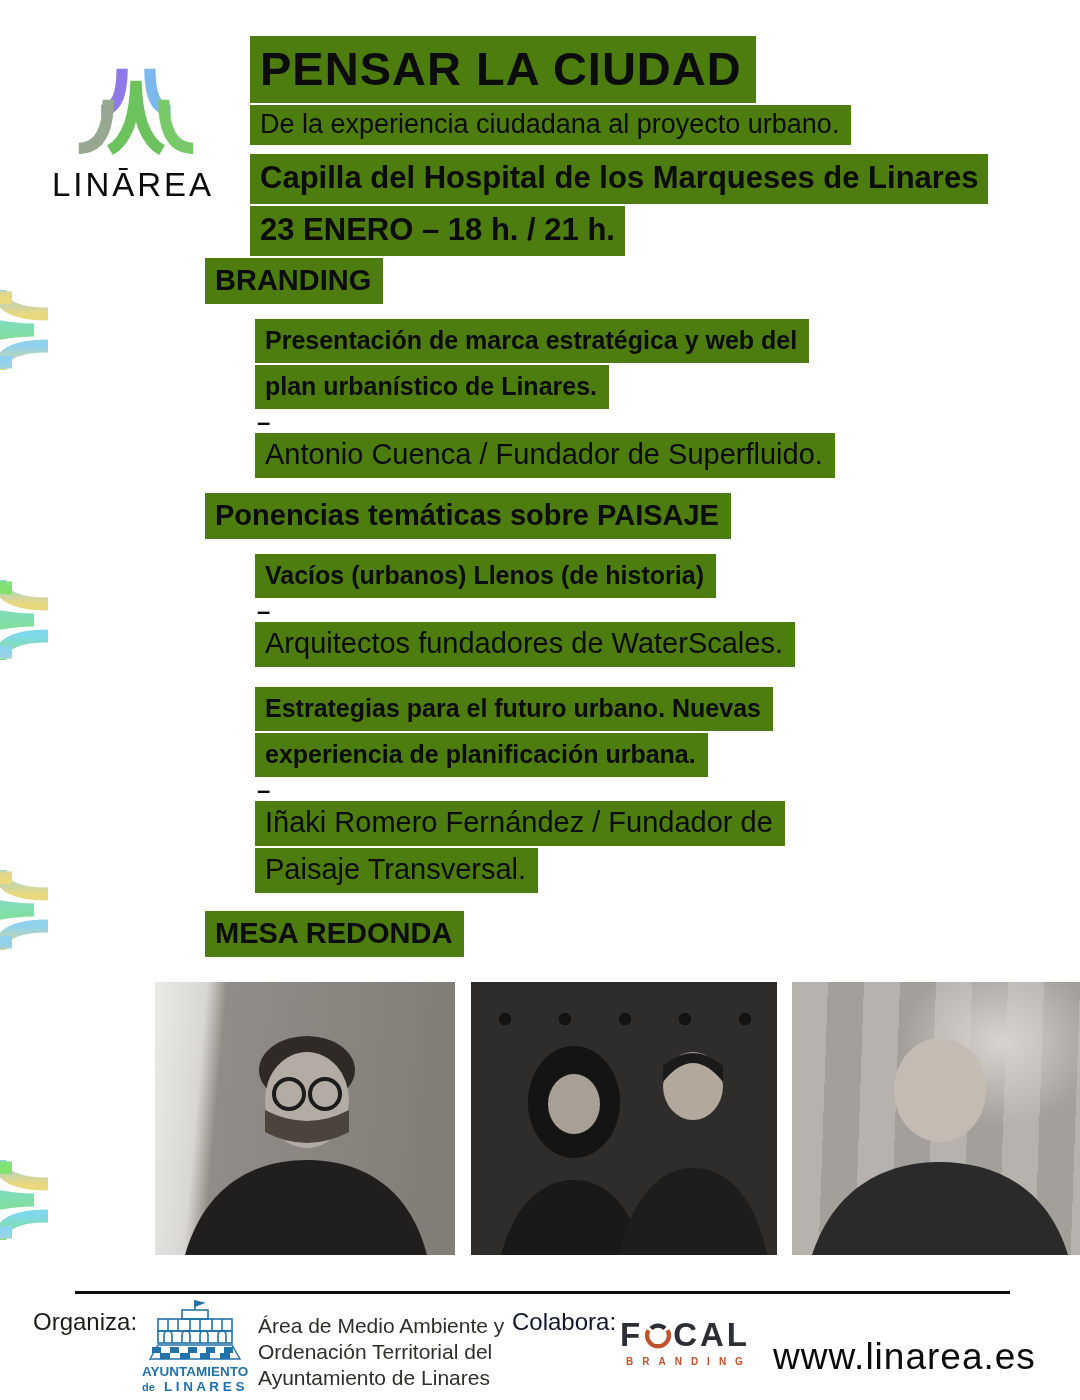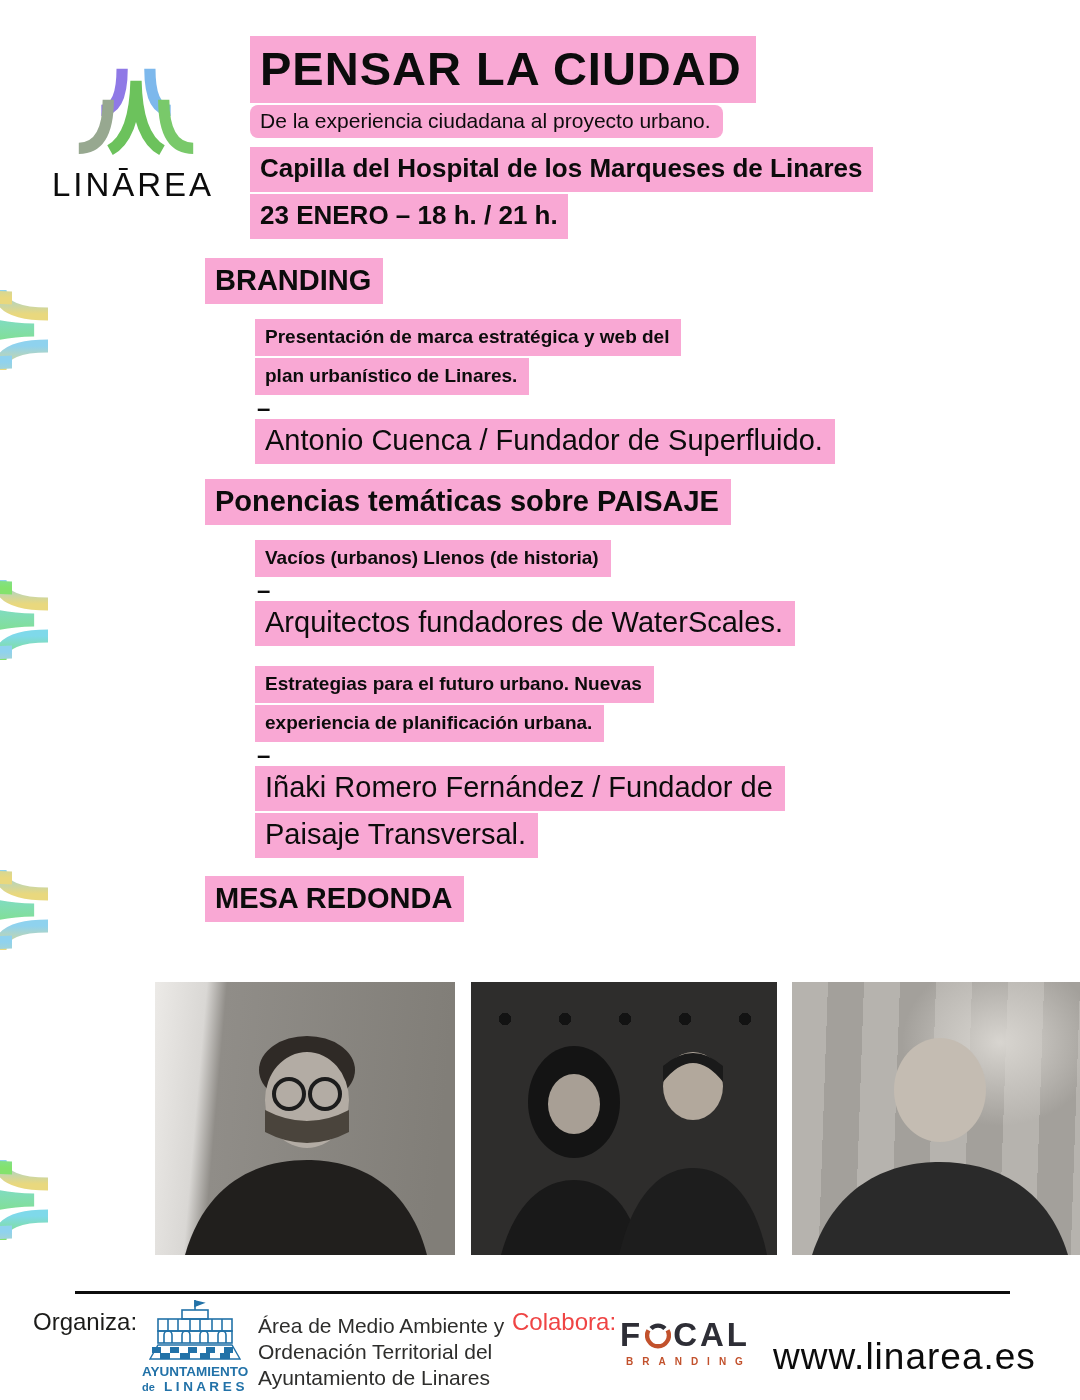--- a/index.html
+++ b/index.html
@@ -7,35 +7,35 @@
         font-family:"Liberation Sans",sans-serif;color:#0c0c0c;}
 
   
   .left-strip{position:absolute;left:0;top:250px;width:62px;height:1040px;}
 
   
   .logo-box{position:absolute;left:58px;top:60px;width:156px;height:104px;}
   .wordmark{position:absolute;left:48px;top:166px;width:170px;text-align:center;
             font-size:33px;font-weight:500;letter-spacing:3px;color:#0c0c0c;}
 
-  .hl{background:#f9a8d4;display:inline-block;text-align:right;}
+  .hl{background:#4d7c0f;display:inline-block;text-align:right;}
   .line{display:block;}
 
   .header-text{position:absolute;left:250px;top:36px;}
   .title .hl{font-size:47px;font-weight:600;letter-spacing:1px;padding:5px 14px 7px 10px;margin-bottom:2px;}
-  .subtitle .hl{font-size:21px;font-weight:400;padding:4px 12px 5px 10px;margin-bottom:2px;border-radius:8px;}
+  .subtitle .hl{font-size:27px;font-weight:400;padding:4px 12px 5px 10px;margin-bottom:2px;}
   .venue{margin-top:7px;}
-  .venue .hl,.datetime .hl{font-size:26px;font-weight:700;padding:6px 10px 8px 10px;margin-bottom:2px;}
+  .venue .hl,.datetime .hl{font-size:31px;font-weight:700;padding:6px 10px 8px 10px;margin-bottom:2px;}
 
   
   .content{position:absolute;left:0;top:252px;width:900px;}
   .sec-heading{margin-left:205px;}
   .sec-heading .hl{font-size:29px;font-weight:700;padding:6px 12px 7px 10px;}
   .item{margin-left:255px;}
-  .item-title .hl{font-size:19px;font-weight:700;padding:7px 12px 8px 10px;margin-bottom:2px;}
+  .item-title .hl{font-size:25px;font-weight:700;padding:7px 12px 8px 10px;margin-bottom:2px;}
   .speaker .hl{font-size:29px;font-weight:400;padding:5px 12px 7px 10px;margin-bottom:2px;}
   .dash{display:block;font-size:24px;font-weight:600;line-height:22px;height:22px;margin-left:2px;color:#0c0c0c;}
   .mt6{margin-top:6px;}.mt13{margin-top:13px;}.mt15{margin-top:15px;}
   .mt16{margin-top:16px;}.mt18{margin-top:18px;}
 
   
   .photos{position:absolute;left:155px;top:982px;height:273px;display:flex;}
   .photo{position:relative;height:273px;overflow:hidden;}
   .photo svg{position:absolute;left:0;top:0;width:100%;height:100%;}
   .photo-1{width:300px;margin-right:16px;
@@ -47,21 +47,21 @@
      background-repeat:repeat-x,repeat-x;}
   .photo-3{width:289px;
      background:radial-gradient(140px 120px at 72% 22%,#d8d5d0 0%,rgba(216,213,208,0) 70%),
                 repeating-linear-gradient(92deg,#b6b3ae 0 36px,#a3a09b 36px 72px);}
 
   
   .footer-rule{position:absolute;left:75px;top:1291px;width:935px;height:3px;background:#0d0d0d;}
   .organiza-label{position:absolute;left:33px;top:1308px;font-size:24px;color:#1c1c1a;}
   .ayto-logo{position:absolute;left:138px;top:1298px;width:114px;height:96px;}
   .area-text{position:absolute;left:258px;top:1313px;font-size:21px;line-height:1.24;color:#2e2e2c;}
-  .colabora-label{position:absolute;left:512px;top:1308px;font-size:24px;color:#ef4444;}
+  .colabora-label{position:absolute;left:512px;top:1308px;font-size:24px;color:#0f172a;}
   .focal{position:absolute;left:620px;top:1316px;width:130px;text-align:center;}
   .focal-word{display:flex;align-items:center;justify-content:center;
               font-size:33px;font-weight:700;letter-spacing:3px;color:#2e2e36;}
   .focal-o{width:27px;height:27px;margin:0 2px;}
   .focal-sub{margin-top:2px;font-size:10px;font-weight:700;letter-spacing:9px;color:#c2512c;text-indent:6px;}
   .website{position:absolute;left:773px;top:1336px;font-size:37px;font-weight:500;
            letter-spacing:1px;color:#0c0c0c;}
 </style>
 </head>
 <body>

